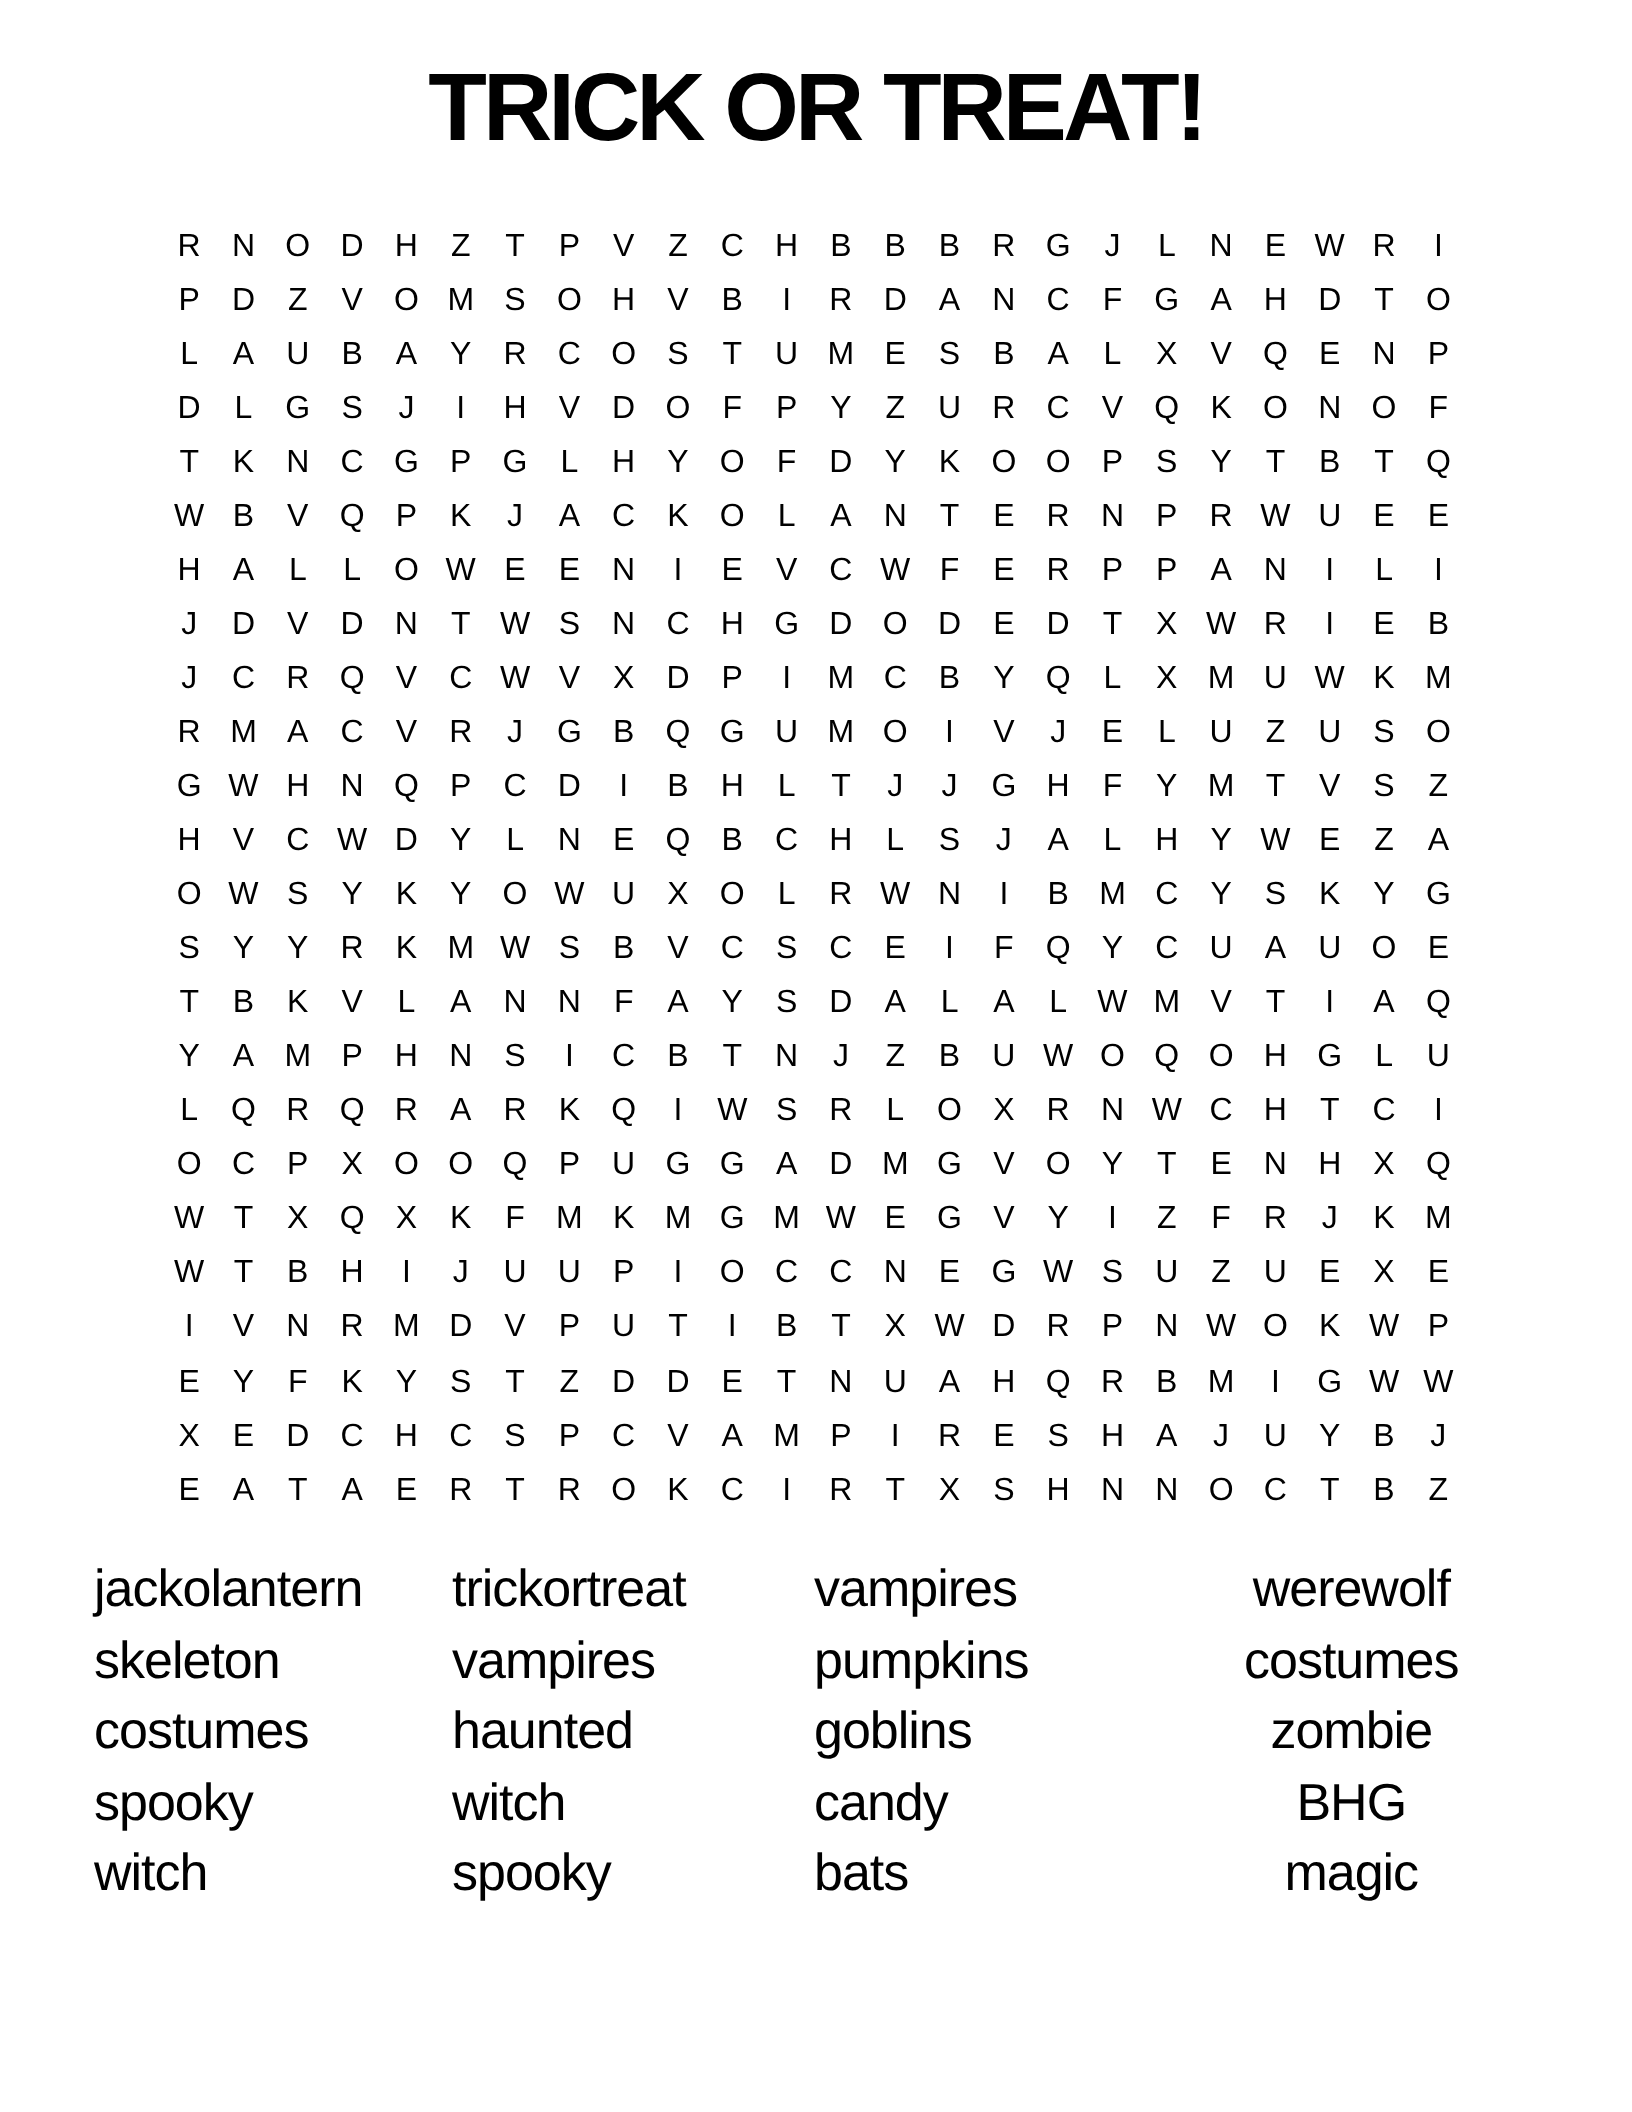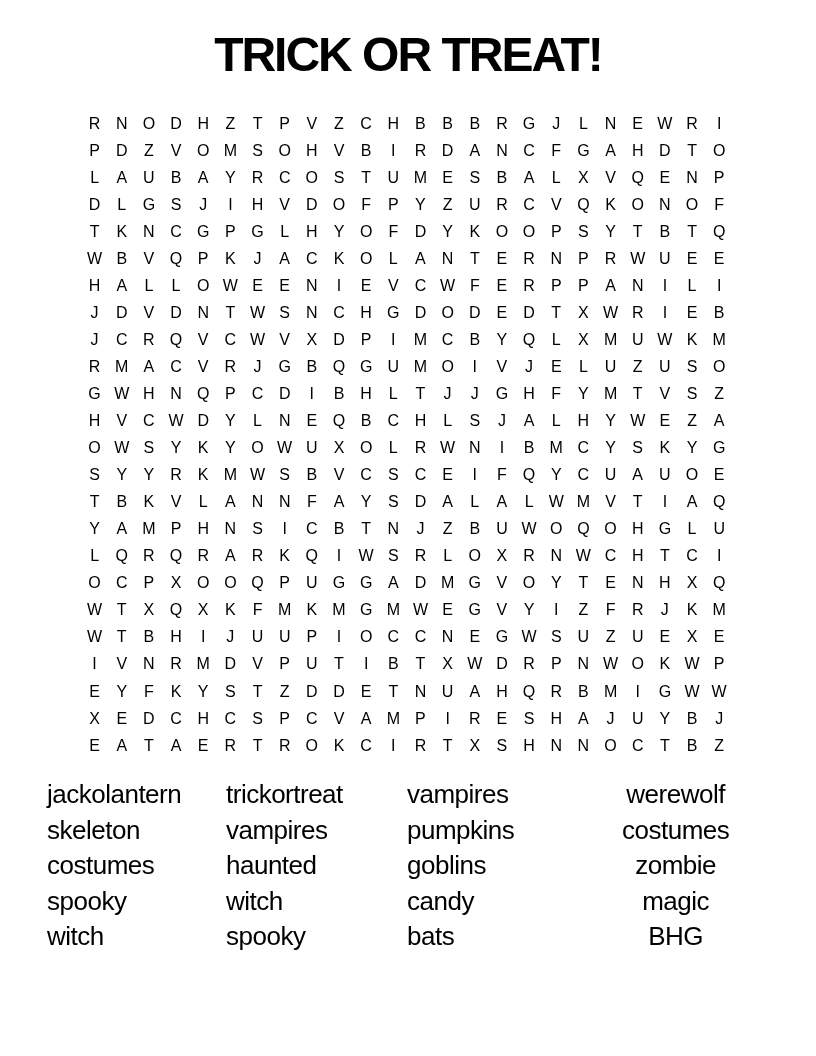--- a/index.html
+++ b/index.html
@@ -722,18 +722,18 @@
         <div class="word">vampires</div>
         <div class="word">pumpkins</div>
         <div class="word">goblins</div>
         <div class="word">candy</div>
         <div class="word">bats</div>
       </div>
     <div class="word-column word-column-4">
         <div class="word">werewolf</div>
         <div class="word">costumes</div>
         <div class="word">zombie</div>
+        <div class="word">BHG</div>
         <div class="word">magic</div>
-        <div class="word">BHG</div>
       </div>
   </div>
 
 </div>
 
 </body></html>

